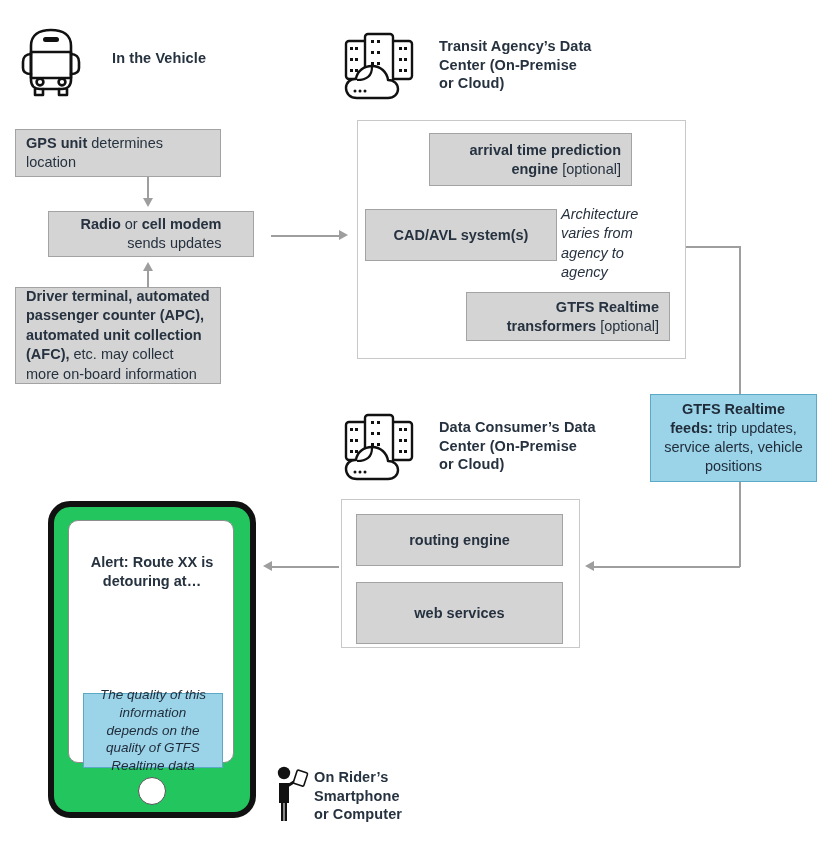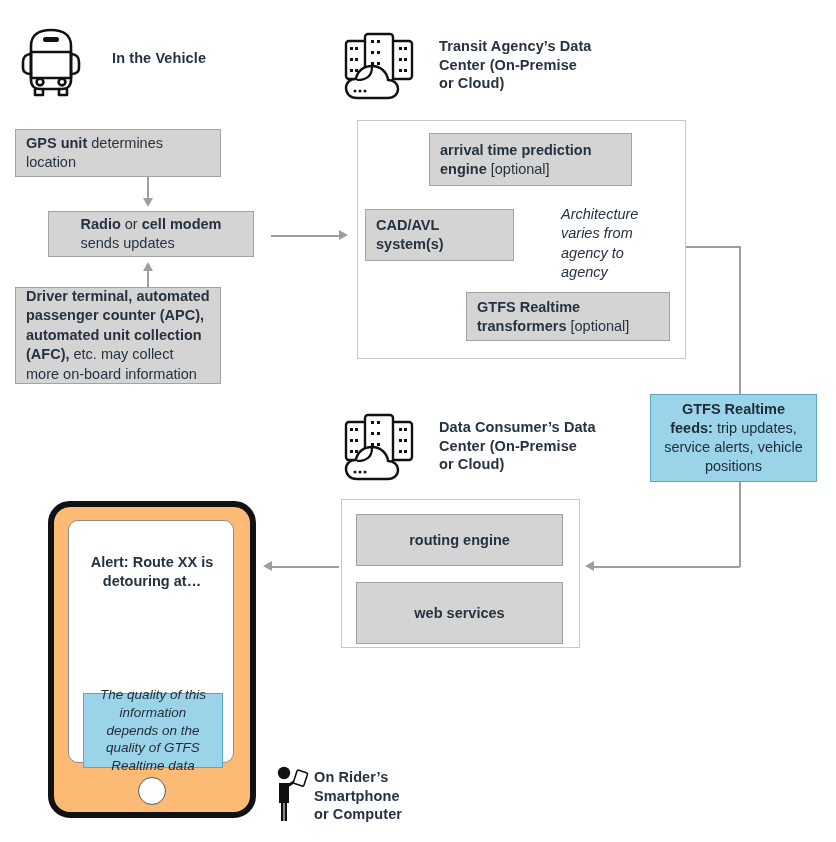--- a/index.html
+++ b/index.html
@@ -26,21 +26,21 @@
     letter-spacing: .1px;
   }
 
   
   .gbox {
     background: #d4d4d4;
     border: 1px solid #a3a3a3;
     display: flex;
     align-items: center;
     justify-content: center;
-    text-align: left;
+    text-align: right;
     font-size: 14.5px;
     line-height: 1.3;
     color: #26323f;
     padding: 6px 10px;
   }
   .gbox.left-align { justify-content: flex-start; text-align: left; }
   .gbox b { font-weight: bold; }
 
   
   .container-box {
@@ -78,21 +78,21 @@
   .arrow { position: absolute; width: 0; height: 0; }
   .arrow.right { border-top: 5.5px solid transparent; border-bottom: 5.5px solid transparent; border-left: 9px solid #9e9e9e; }
   .arrow.left  { border-top: 5.5px solid transparent; border-bottom: 5.5px solid transparent; border-right: 9px solid #9e9e9e; }
   .arrow.down  { border-left: 5.5px solid transparent; border-right: 5.5px solid transparent; border-top: 9px solid #9e9e9e; }
   .arrow.up    { border-left: 5.5px solid transparent; border-right: 5.5px solid transparent; border-bottom: 9px solid #9e9e9e; }
 
   
   .phone {
     border: 6px solid #111111;
     border-radius: 22px;
-    background: #fdba74;
+    background: #22c55e;
   }
   .phone-screen {
     position: absolute;
     border: 1.5px solid #8e8e8e;
     border-radius: 10px;
     background: #ffffff;
   }
   .phone-home {
     position: absolute;
     border: 1.5px solid #555555;
@@ -204,21 +204,21 @@
   <div class="arrow right" style="left:339px; top:230px;"></div>
 
   <div class="abs container-box" style="left:357px; top:120px; width:329px; height:239px;"></div>
 
   <div class="abs gbox" style="left:429px; top:133px; width:203px; height:53px;">
     <span>
       <b>arrival time prediction engine</b><span> [optional]</span>
     </span>
   </div>
 
-  <div class="abs gbox" style="left:365px; top:209px; width:149px; height:52px;">
+  <div class="abs gbox" style="left:365px; top:209px; width:192px; height:52px;">
     <b>CAD/AVL system(s)</b>
   </div>
 
   <div class="abs note-italic" style="left:561px; top:205px; width:80px;">Architecture varies from agency to agency</div>
 
   <div class="abs gbox" style="left:466px; top:292px; width:204px; height:49px;">
     <span>
       <b>GTFS Realtime transformers</b><span> [optional]</span>
     </span>
   </div>

